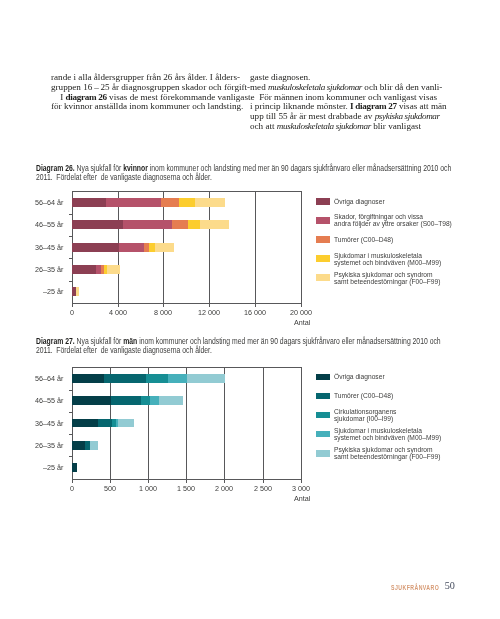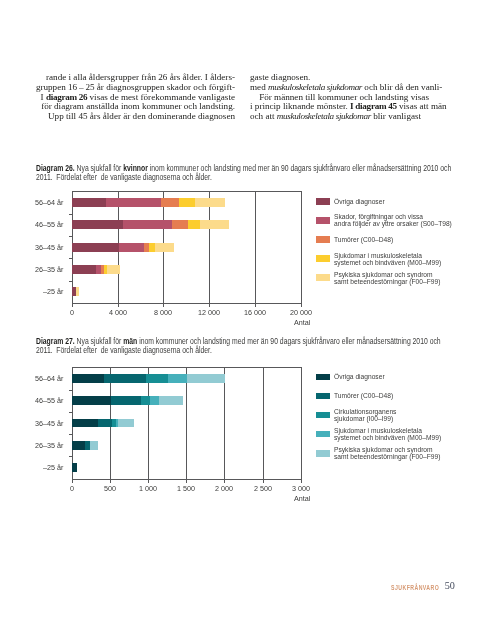--- a/index.html
+++ b/index.html
@@ -3,21 +3,21 @@
 <meta charset="utf-8">
 <style>
   html,body{margin:0;padding:0;}
   body{width:500px;height:619px;background:#ffffff;overflow:hidden;
        font-family:"Liberation Sans",sans-serif;-webkit-font-smoothing:antialiased;}
   .page{position:relative;width:500px;height:619px;background:#fff;}
 
   
   .col{position:absolute;top:72.9px;width:204px;font-family:"Liberation Serif",serif;
        font-size:9.15px;line-height:9.85px;color:#1d1d1b;}
-  .col.left{left:31px;text-align:right;}
+  .col.left{left:51px;}
   .col.right{left:250px;width:197px;}
   .col .tline{white-space:pre;}
   .bold{font-weight:bold;}
   .ital{font-style:italic;}
   .col .bold{letter-spacing:-0.3px;}
   .col .ital{letter-spacing:-0.37px;}
 
 
   
   .caption{position:absolute;left:35.5px;width:470px;
@@ -59,28 +59,28 @@
 </style>
 </head>
 <body>
 
 <div class="page">
 
   <div class="col left" id="col-left">
       <div class="tline"><span>rande i alla åldersgrupper från 26 års ålder. I ålders-</span></div>
       <div class="tline"><span>gruppen 16 – 25 år diagnosgruppen skador och förgift-</span></div>
       <div class="tline"><span>    I </span><span class="bold">diagram 26</span><span> visas de mest förekommande vanligaste</span></div>
-      <div class="tline"><span>för diagram anställda inom kommuner och landsting.</span></div>
-      <div class="tline"><span>Upp till 45 års ålder är den dominerande diagnosen</span></div>
+      <div class="tline"><span>för kvinnor anställda inom kommuner och landsting.</span></div>
     </div>
   <div class="col right" id="col-right">
       <div class="tline"><span>gaste diagnosen.</span></div>
       <div class="tline"><span>med </span><span class="ital">muskuloskeletala sjukdomar</span><span> och blir då den vanli-</span></div>
-      <div class="tline"><span>    För männen till kommuner och landsting visas</span></div>
-      <div class="tline"><span>i princip liknande mönster. </span><span class="bold">I diagram 45</span><span> visas att män</span></div>
+      <div class="tline"><span>    För männen inom kommuner och vanligast visas</span></div>
+      <div class="tline"><span>i princip liknande mönster. </span><span class="bold">I diagram 27</span><span> visas att män</span></div>
+      <div class="tline"><span>upp till 55 år är mest drabbade av </span><span class="ital">psykiska sjukdomar</span></div>
       <div class="tline"><span>och att </span><span class="ital">muskuloskeletala sjukdomar</span><span> blir vanligast</span></div>
     </div>
 
   <div class="caption" id="cap26" style="top:164.8px;">
       <div class="cline"><span class="bold">Diagram 26.</span><span> Nya sjukfall för </span><span class="bold">kvinnor</span><span> inom kommuner och landsting med mer än 90 dagars sjukfrånvaro eller månadsersättning 2010 och</span></div>
       <div class="cline"><span>2011.  Fördelat efter  de vanligaste diagnoserna och ålder.</span></div>
     </div>
   <div class="chart" id="diagram26">
       <div class="axisline" style="left: 71.9px; top: 191.3px; width: 229.8px; height: 1px;"></div>
       <div class="axisline" style="left: 71.9px; top: 302.8px; width: 229.8px; height: 1px;"></div>

